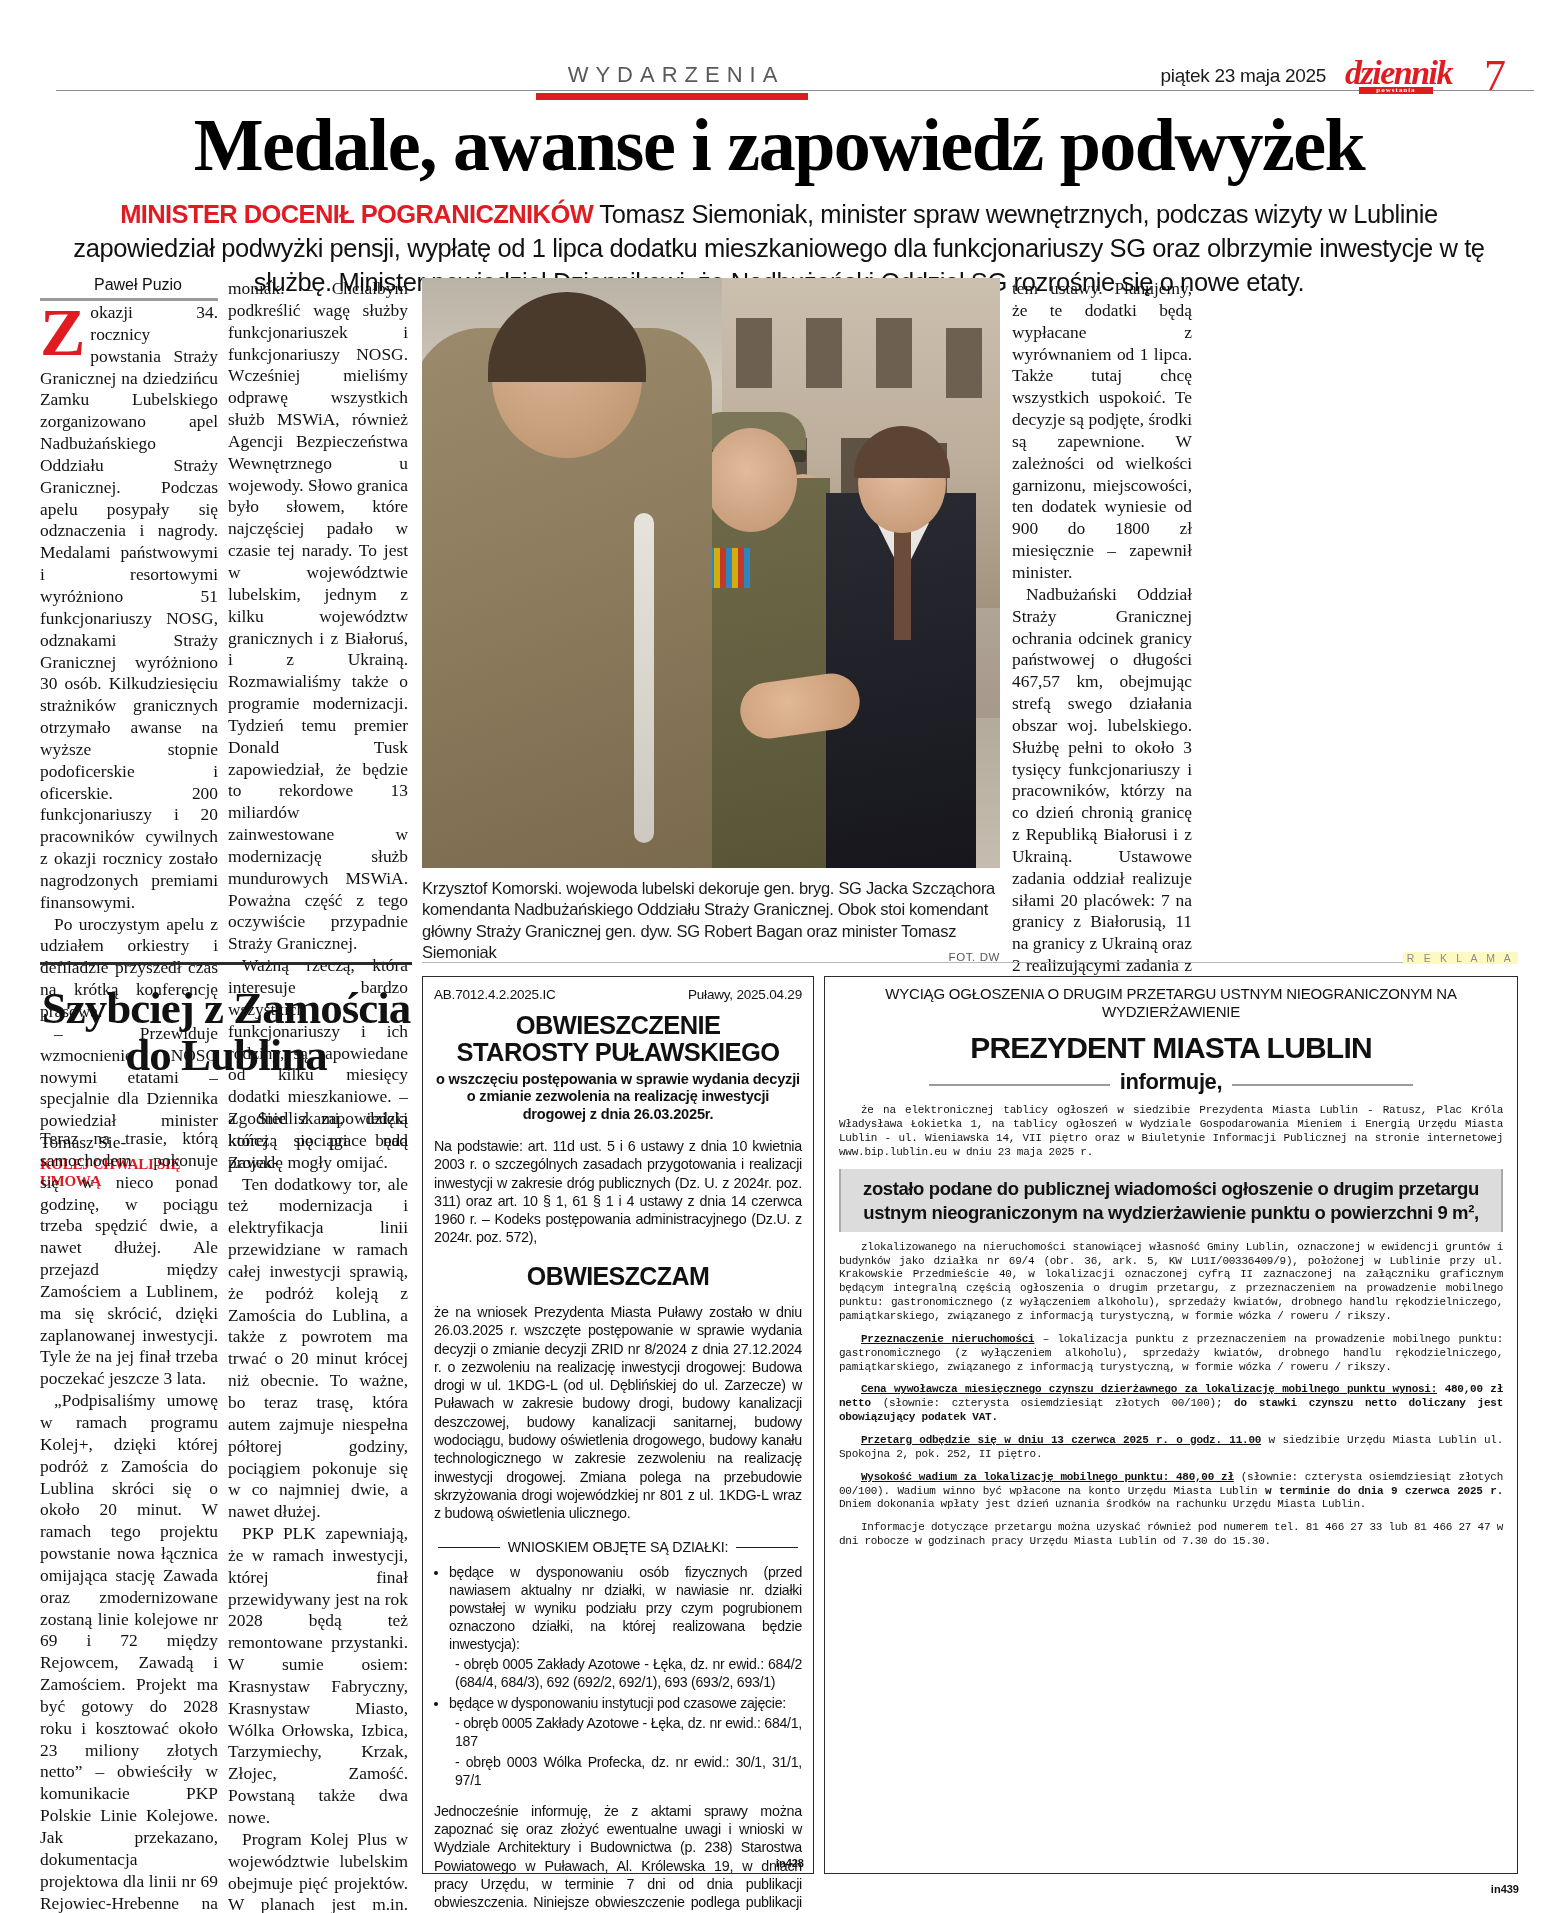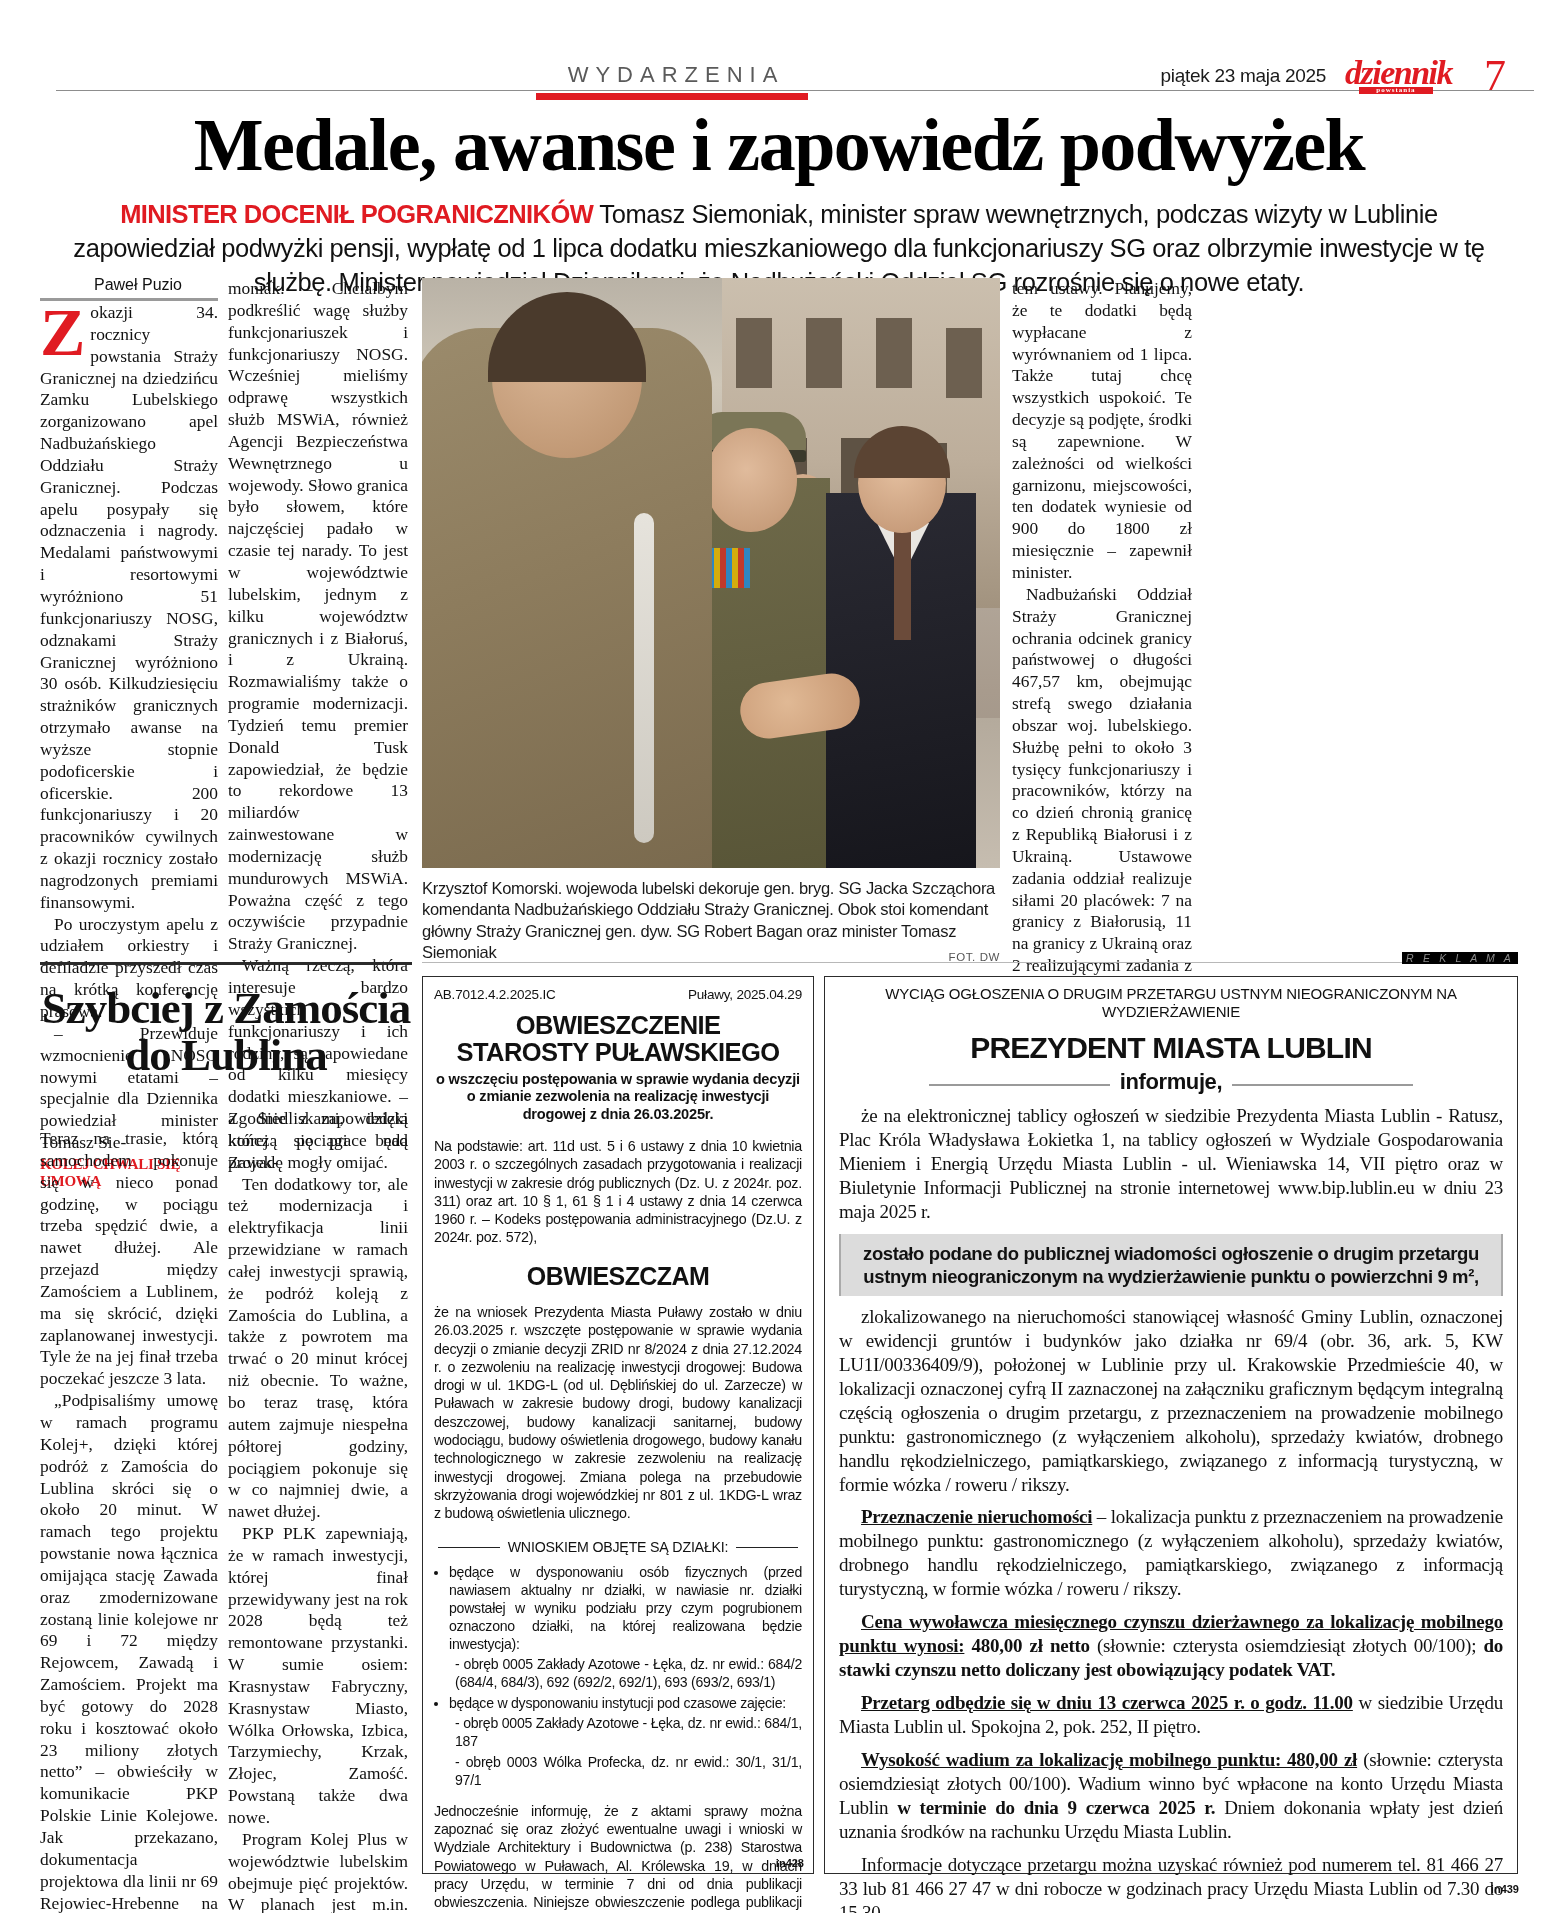--- a/index.html
+++ b/index.html
@@ -119,21 +119,21 @@
   }
   .credit{
     position:absolute;right:0;bottom:-1px;font-size:11.5px;letter-spacing:.6px;color:#555;
   }
 
   
   .rek-rule{position:absolute;left:422px;top:962px;width:1096px;height:1px;background:#b8b8b8;}
   .rek-label{
     position:absolute;right:40px;top:952px;
     font-family:"Liberation Sans", sans-serif;font-size:10.5px;letter-spacing:3.2px;color:#8b8b8b;
-    background:#000000;padding:0 4px;font-style:italic;
+    background:#fef9c3;padding:0 4px;
   }
 
   
   .blrule{position:absolute;left:40px;top:962px;width:372px;height:3px;background:#2b2b2b;}
   .sub-headline{
     position:absolute;left:40px;top:985px;width:372px;text-align:center;
     font-family:"Liberation Serif", serif;font-weight:700;font-size:45px;line-height:1.04;
     letter-spacing:-1px;color:#111;
   }
   .sub-kicker{
@@ -179,21 +179,21 @@
 
   .ad-right .topline{text-align:center;
     font-family:"Liberation Sans", sans-serif;font-size:15px;line-height:1.2;letter-spacing:-.2px;}
   .ad-right h2{margin:10px 0 0;text-align:center;
     font-family:"Liberation Sans", sans-serif;font-weight:700;font-size:30px;letter-spacing:-.8px;}
   .ad-right .inf{margin:4px 0 0;text-align:center;position:relative;
     font-family:"Liberation Sans", sans-serif;font-weight:700;font-size:22px;letter-spacing:-.4px;}
   .ad-right .inf span{background:#fff;padding:0 10px;position:relative;z-index:1;}
   .ad-right .inf:before{content:"";position:absolute;left:90px;right:90px;top:56%;height:2px;background:#9a9a9a;}
   .ad-right p{margin:9px 0 0;
-    font-family:Liberation Serif, serif;font-size:19px;line-height:1.26;
+    font-family:Liberation Mono, monospace;font-size:11px;line-height:1.26;
     text-align:justify;letter-spacing:-.25px;}
   .ad-right p.ind{text-indent:22px;}
   .ad-right .greybox{margin:10px 0 4px;background:#dcdcdc;border-left:2px solid #aaa;border-right:2px solid #aaa;
     padding:8px 10px;text-align:center;
     font-family:"Liberation Sans", sans-serif;font-weight:700;font-size:18.5px;line-height:1.25;letter-spacing:-.4px;}
   .ad-right b{font-weight:700;}
   .ad-right u{text-decoration:underline;}
   .ad-right .code{position:absolute;right:-2px;bottom:-22px;
     font-family:"Liberation Sans", sans-serif;font-weight:700;font-size:11px;color:#111;}
 </style>

